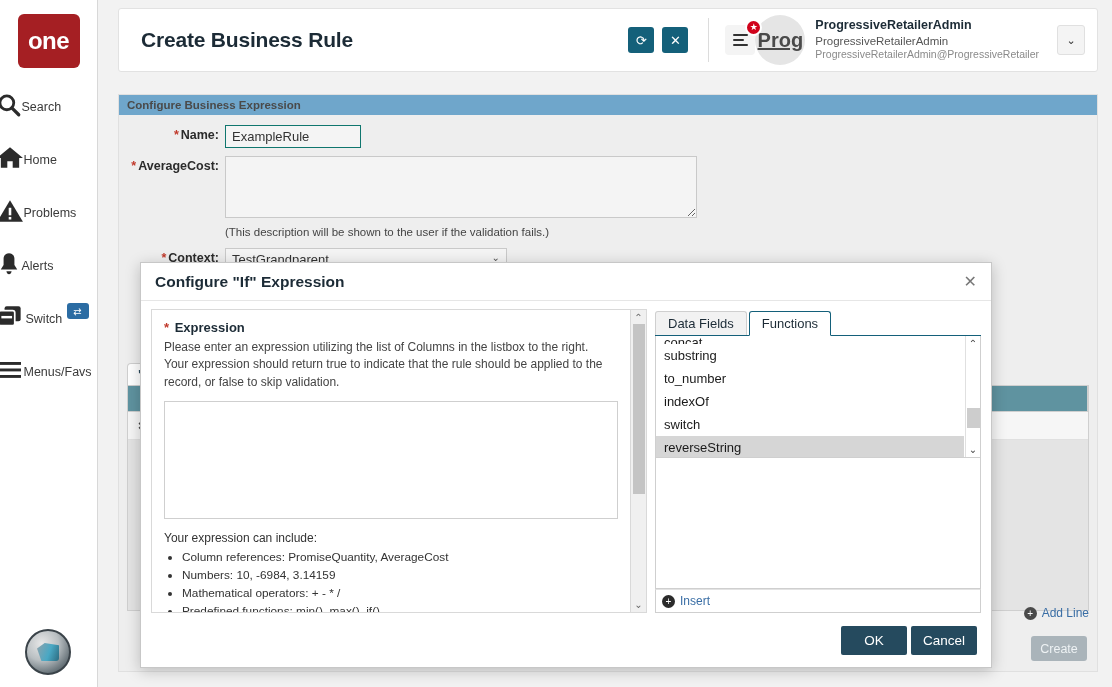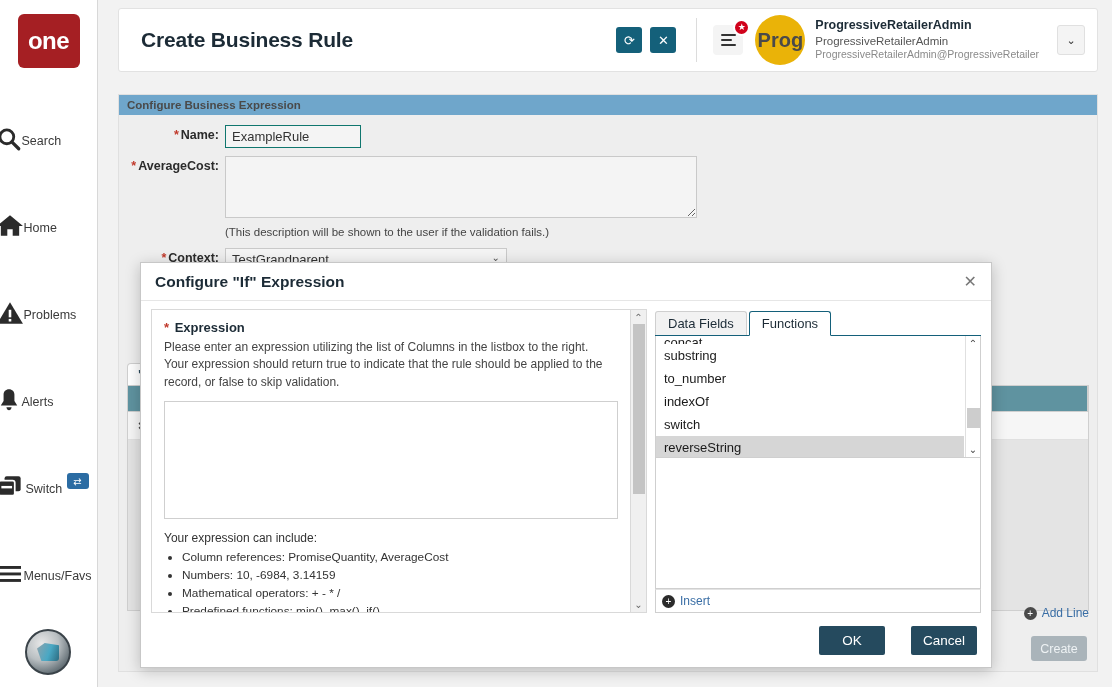--- a/index.html
+++ b/index.html
@@ -8,21 +8,21 @@
     font-family: "Liberation Sans", sans-serif;
     background: #ffffff;
     overflow: hidden;
   }
   #app { position: relative; width: 1112px; height: 687px; background: #f2f2f2; }
 
   
   .sidebar {
     position: absolute; left: 0; top: 0; width: 98px; height: 687px;
     background: #ffffff; border-right: 1px solid #d8d8d8;
-    display: flex; flex-direction: column; align-items: center; gap: 34px;
+    display: flex; flex-direction: column; align-items: center;
   }
   .logo {
     width: 62px; height: 54px; margin-top: 14px; background: #a51f23;
     border-radius: 6px; display: flex; align-items: center; justify-content: center;
   }
   .logo-text { color: #fff; font-size: 24px; font-weight: 700; letter-spacing: -0.5px; line-height: 1; }
   .nav-item {
     width: 106px; margin-top: 21px; display: flex; flex-direction: row;
     align-items: center; cursor: pointer; position: relative;
   }
@@ -69,23 +69,23 @@
   .menu-bars span:nth-child(1){ width: 15px; }
   .menu-bars span:nth-child(2){ width: 11px; }
   .menu-bars span:nth-child(3){ width: 15px; }
   .notif-dot {
     position: absolute; top: -6px; right: -7px; width: 17px; height: 17px;
     background: #d0021b; border: 2px solid #fff; border-radius: 50%;
     display: flex; align-items: center; justify-content: center;
     color: #fff; font-size: 9px; line-height: 1;
   }
   .user-avatar {
-    width: 50px; height: 50px; border-radius: 50%; background: #eab308;
+    width: 50px; height: 50px; border-radius: 50%; background: #e5e5e5;
     display: flex; align-items: center; justify-content: center;
-    font-size: 20px; font-weight: 700; color: #4a4a4a; margin-left: 12px; overflow: hidden;
+    font-size: 20px; font-weight: 700; color: #4a4a4a; overflow: hidden; text-decoration: underline;
   }
   .user-meta { margin-left: 10px; line-height: 1.25; }
   .user-name { font-size: 12.5px; font-weight: 700; color: #1c2b36; }
   .user-sub { font-size: 11.5px; color: #555; }
   .user-sub2 { font-size: 10.5px; color: #8a8a8a; }
   .caret-btn {
     width: 28px; height: 30px; background: #f4f4f4; border: 1px solid #e0e0e0; border-radius: 3px;
     margin-left: 18px; margin-right: 12px; display: flex; align-items: center; justify-content: center;
     font-size: 11px; color: #333; cursor: pointer;
   }
@@ -228,21 +228,21 @@
     border: 1px solid #cfcfcf; border-top: 1px solid #e3e3e3; background: #fff;
     height: 24px; display: flex; align-items: center; padding-left: 6px;
     font-size: 12px; color: #3a6ea5; cursor: pointer;
   }
   .insert-icon {
     display: inline-block; width: 13px; height: 13px; border-radius: 50%;
     background: #2b2b2b; color: #fff; font-size: 10px; line-height: 13px; text-align: center; margin-right: 5px;
   }
   .modal-footer {
     height: 54px; display: flex; align-items: center; justify-content: flex-end;
-    padding-right: 14px; gap: 26px;
+    padding-right: 14px; gap: 4px;
   }
   .mbtn {
     min-width: 66px; height: 29px; background: #254a5e; color: #fff; font-size: 13.5px;
     border: none; border-radius: 2px; cursor: pointer; font-family: "Liberation Sans", sans-serif;
   }
 </style>
 </head>
 <body>
 
 <div id="app">

